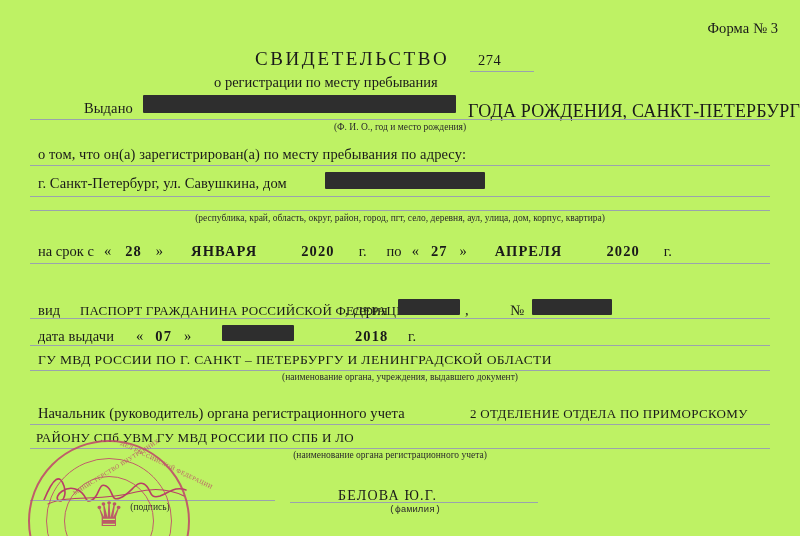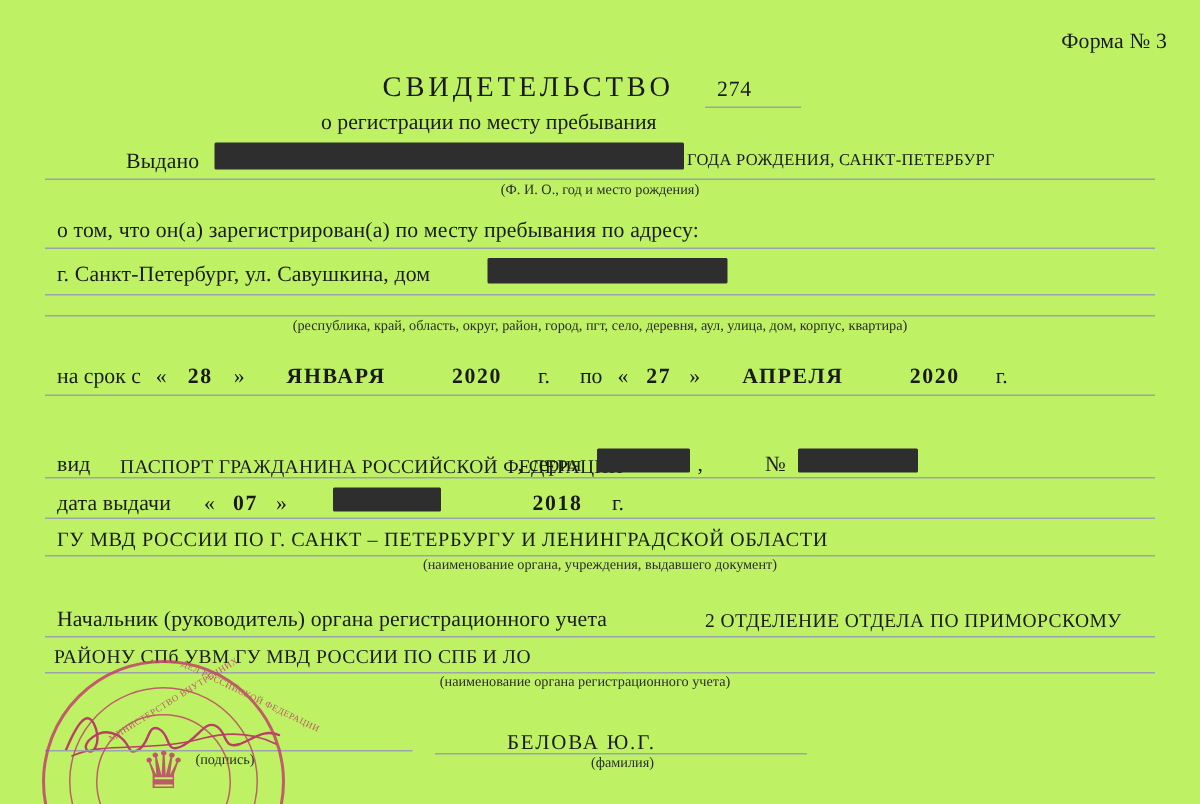--- a/index.html
+++ b/index.html
@@ -67,21 +67,21 @@
     width: 64px;
   }
   #title-sub {
     left: 214px;
     top: 74px;
     font-size: 14.5px;
   }
 
   #issued-label { left: 84px; top: 100px; }
   #issued-redact { left: 143px; top: 95px; width: 313px; height: 18px; }
-  #issued-tail { left: 458px; top: 101px; font-size: 11px; letter-spacing: 0.2px; }
+  #issued-tail { left: 468px; top: 101px; font-size: 18px; letter-spacing: 0.2px; }
   #line-issued { left: 30px; top: 119px; width: 740px; }
   #cap-fio { left: 240px; top: 122px; width: 320px; }
 
   #about-line { left: 38px; top: 146px; }
   #addr-line { left: 38px; top: 175px; }
   #addr-redact { left: 325px; top: 172px; width: 160px; height: 17px; }
   #line-addr1 { left: 30px; top: 165px; width: 740px; }
   #line-addr2 { left: 30px; top: 196px; width: 740px; }
   #line-addr3 { left: 30px; top: 210px; width: 740px; }
   #cap-addr { left: 120px; top: 213px; width: 560px; }
@@ -115,21 +115,21 @@
   #chief-val1 { left: 470px; top: 406px; font-size: 13px; letter-spacing: 0.3px; }
   #line-chief1 { left: 30px; top: 424px; width: 740px; }
   #chief-val2 { left: 36px; top: 430px; font-size: 13px; letter-spacing: 0.3px; }
   #line-chief2 { left: 30px; top: 448px; width: 740px; }
   #cap-chief { left: 150px; top: 450px; width: 480px; }
 
   #line-sign { left: 30px; top: 500px; width: 245px; }
   #cap-sign { left: 80px; top: 502px; width: 140px; }
   #fam-name { left: 338px; top: 488px; font-size: 14px; letter-spacing: 1.2px; }
   #line-fam { left: 290px; top: 502px; width: 248px; }
-  #cap-fam { left: 345px; top: 504px; width: 140px; }
+  #cap-fam { left: 345px; top: 504px; width: 140px; font-family: Liberation Mono, monospace; }
 
   
   #stamp {
     left: 28px;
     top: 440px;
     width: 158px;
     height: 158px;
     border: 2.5px solid #c0456b;
     border-radius: 50%;
     opacity: 0.85;

